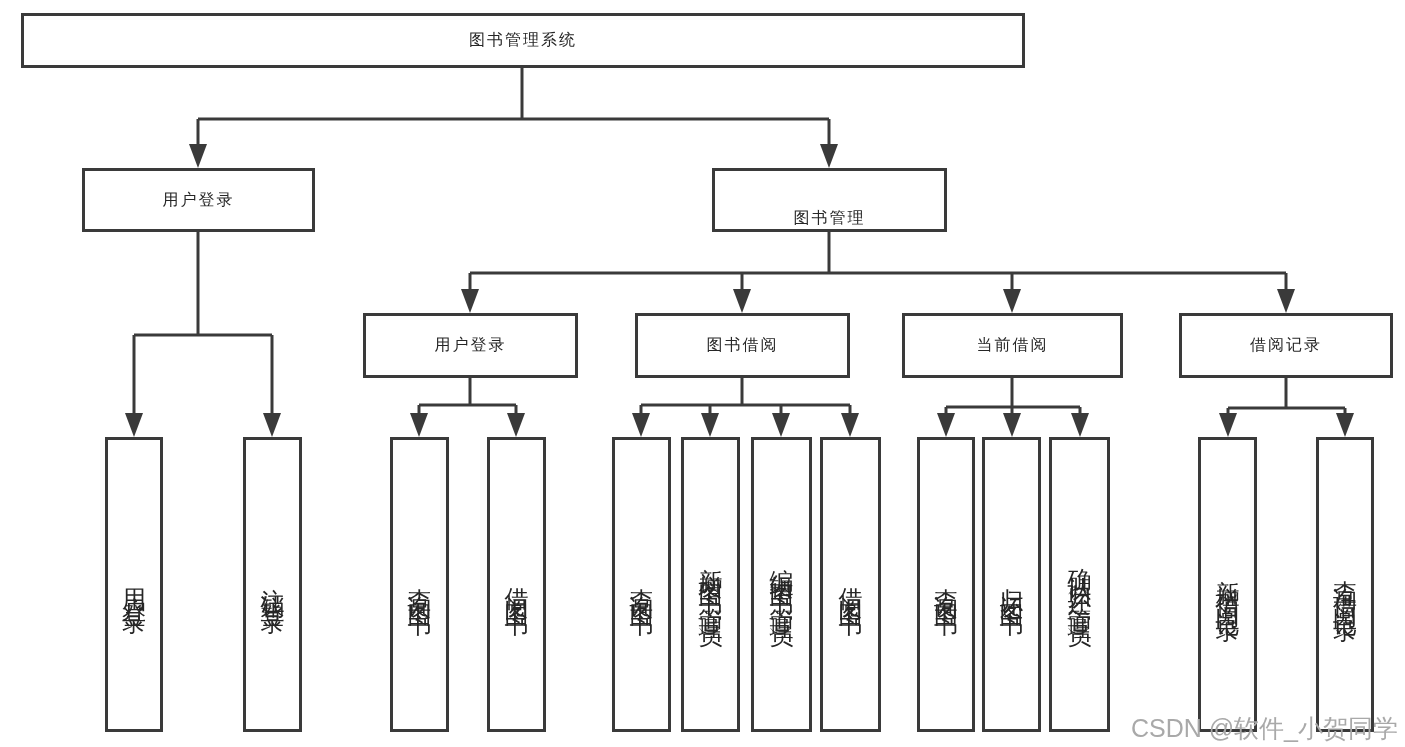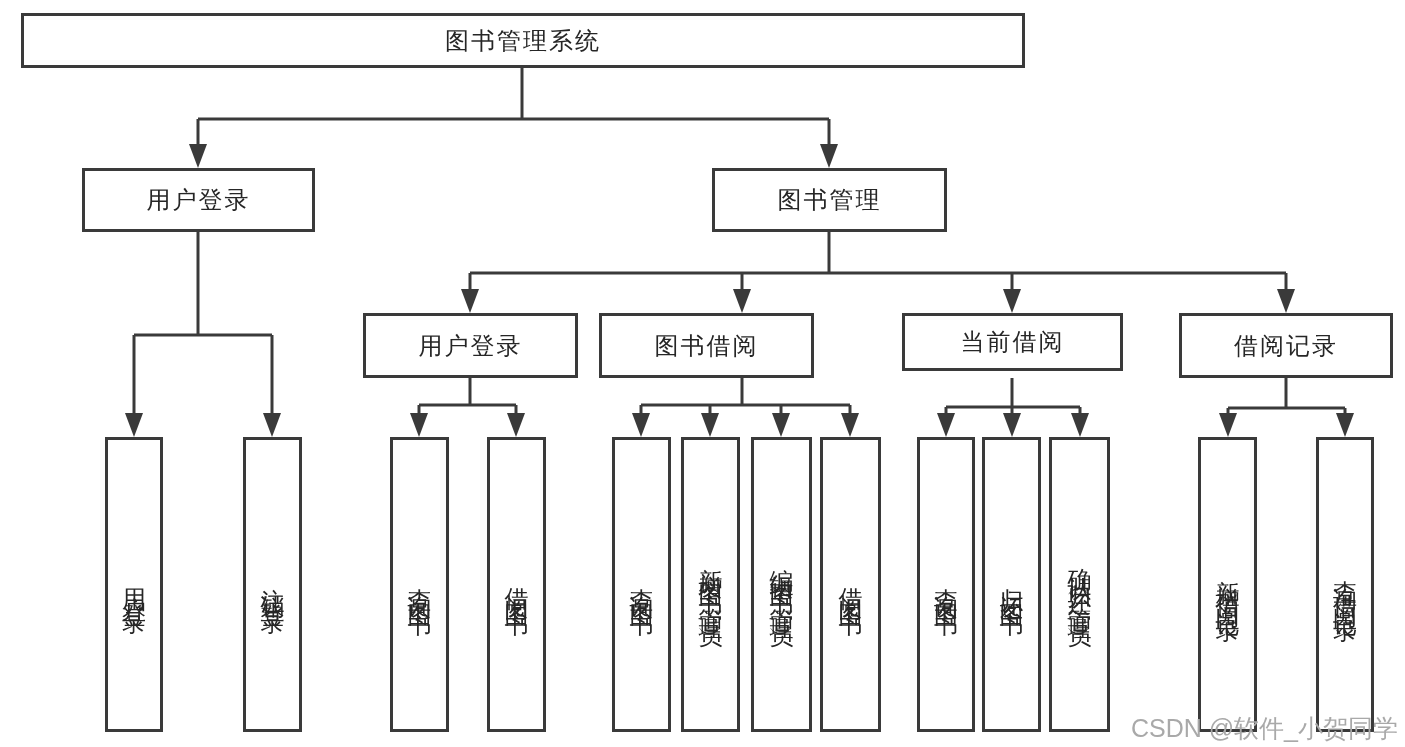--- a/index.html
+++ b/index.html
@@ -33,40 +33,40 @@
     position: absolute;
     box-sizing: border-box;
     border: 3px solid #3a3a3a;
     background: #ffffff;
     display: flex;
     align-items: center;
     justify-content: center;
     color: #262626;
   }
   .h-label {
-    font-size: 24px;
+    font-size: 16px;
     letter-spacing: 2px;
     white-space: nowrap;
     color: #262626;
   }
   .leaf .v-label {
     writing-mode: vertical-rl;
     text-orientation: mixed;
     font-size: 24px;
     letter-spacing: 8px;
     line-height: 1;
     color: #262626;
     white-space: nowrap;
   }
   .root-box   { left: 21px;  top: 13px;  width: 1004px; height: 55px; }
   .lvl2-a     { left: 82px;  top: 168px; width: 233px;  height: 64px; }
-  .lvl2-b     { left: 712px; top: 168px; width: 235px;  height: 64px; }
+  .lvl2-b     { left: 712px; top: 168px; width: 235px;  height: 64px; align-items: flex-end; }
   .lvl3-a     { left: 363px; top: 313px; width: 215px;  height: 65px; }
-  .lvl3-b     { left: 599px; top: 313px; width: 215px;  height: 65px; }
-  .lvl3-c     { left: 902px; top: 313px; width: 221px;  height: 58px; }
+  .lvl3-b     { left: 635px; top: 313px; width: 215px;  height: 65px; }
+  .lvl3-c     { left: 902px; top: 313px; width: 221px;  height: 65px; }
   .lvl3-d     { left: 1179px;top: 313px; width: 214px;  height: 65px; }
   .leaf       { top: 437px;  height: 295px; }
   .leaf-1  { left: 105px;  width: 58px; }
   .leaf-2  { left: 243px;  width: 59px; }
   .leaf-3  { left: 390px;  width: 59px; }
   .leaf-4  { left: 487px;  width: 59px; }
   .leaf-5  { left: 612px;  width: 59px; }
   .leaf-6  { left: 681px;  width: 59px; }
   .leaf-7  { left: 751px;  width: 61px; }
   .leaf-8  { left: 820px;  width: 61px; }

